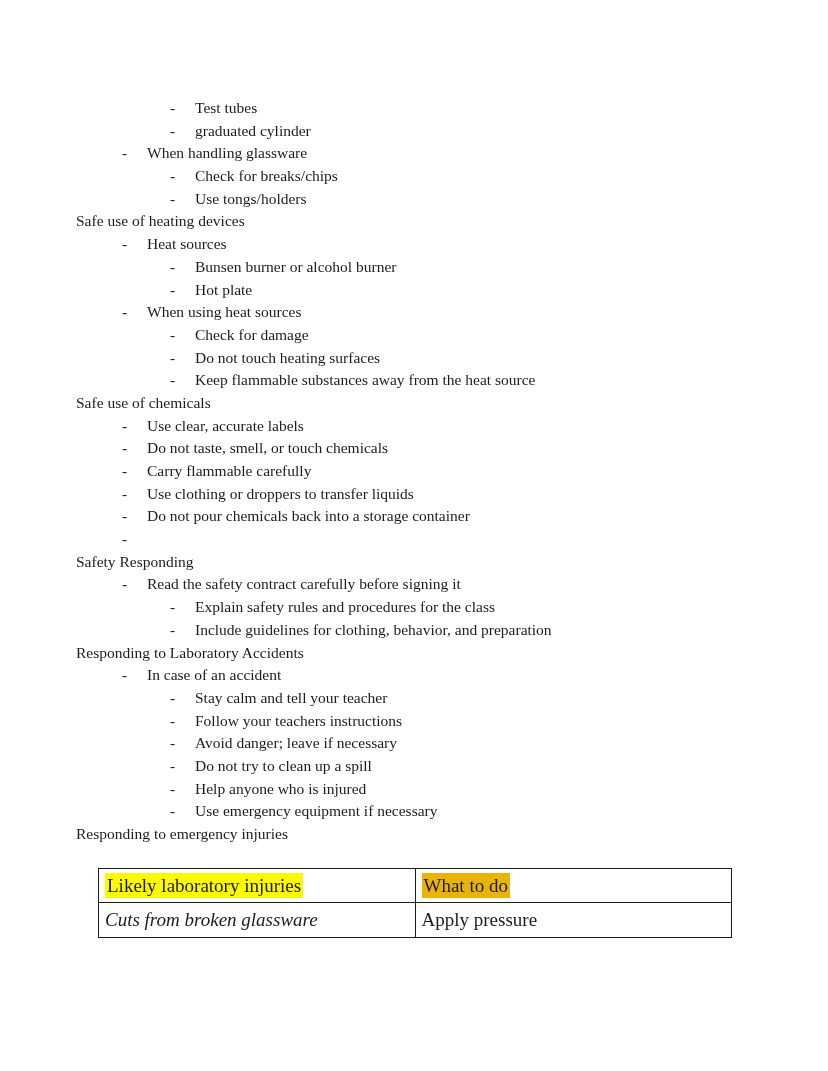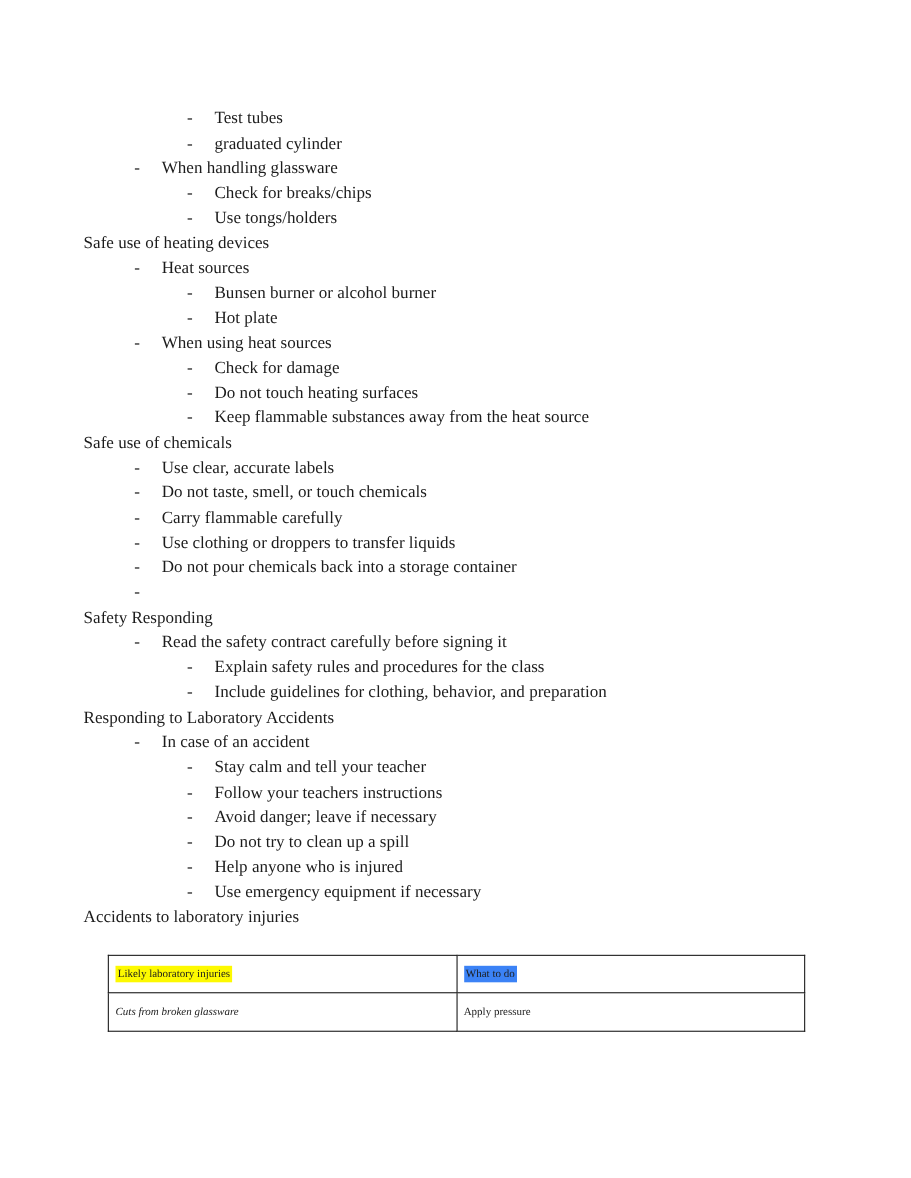--- a/index.html
+++ b/index.html
@@ -35,21 +35,21 @@
   table.injury-table {
     border-collapse: collapse;
     margin-left: 98px;
     width: 634px;
     table-layout: fixed;
   }
   table.injury-table td {
     border: 1.6px solid #1c1c1c;
     padding: 0 6px;
     vertical-align: middle;
-    font-size: 10px;
+    font-size: 19px;
     overflow: hidden;
   }
   tr.hdr-row td { height: 33px; }
   tr.data-row td { height: 34px; }
   .hl {
     background: #fdf900;
     padding: 2px 2px;
   }
 </style>
 </head>
@@ -83,28 +83,28 @@
         <div class="line lv2"><span class="dash">-</span><span>Explain safety rules and procedures for the class</span></div>
         <div class="line lv2"><span class="dash">-</span><span>Include guidelines for clothing, behavior, and preparation</span></div>
         <div class="line lv0"><span>Responding to Laboratory Accidents</span></div>
         <div class="line lv1"><span class="dash">-</span><span>In case of an accident</span></div>
         <div class="line lv2"><span class="dash">-</span><span>Stay calm and tell your teacher</span></div>
         <div class="line lv2"><span class="dash">-</span><span>Follow your teachers instructions</span></div>
         <div class="line lv2"><span class="dash">-</span><span>Avoid danger; leave if necessary</span></div>
         <div class="line lv2"><span class="dash">-</span><span>Do not try to clean up a spill</span></div>
         <div class="line lv2"><span class="dash">-</span><span>Help anyone who is injured</span></div>
         <div class="line lv2"><span class="dash">-</span><span>Use emergency equipment if necessary</span></div>
-        <div class="line lv0"><span>Accidents to laboratory injuries</span></div>
+        <div class="line lv0"><span>Responding to emergency injuries</span></div>
       </div>
     <div class="spacer"></div>
     <table class="injury-table">
       <tbody id="table-body">
           <tr class="hdr-row">
             <td style="border-color: rgb(28, 28, 28);"><span class="hl" style="background: rgb(253, 249, 0);">Likely laboratory injuries</span></td>
-            <td style="border-color: rgb(28, 28, 28);"><span class="hl" style="background: #3b82f6;">What to do</span></td>
+            <td style="border-color: rgb(28, 28, 28);"><span class="hl" style="background: #eab308;">What to do</span></td>
           </tr>
           <tr class="data-row">
             <td style="border-color: rgb(28, 28, 28); font-style: italic;">Cuts from broken glassware</td>
             <td style="border-color: rgb(28, 28, 28);">Apply pressure</td>
           </tr>
         </tbody>
     </table>
   </div>
 </div>
 

